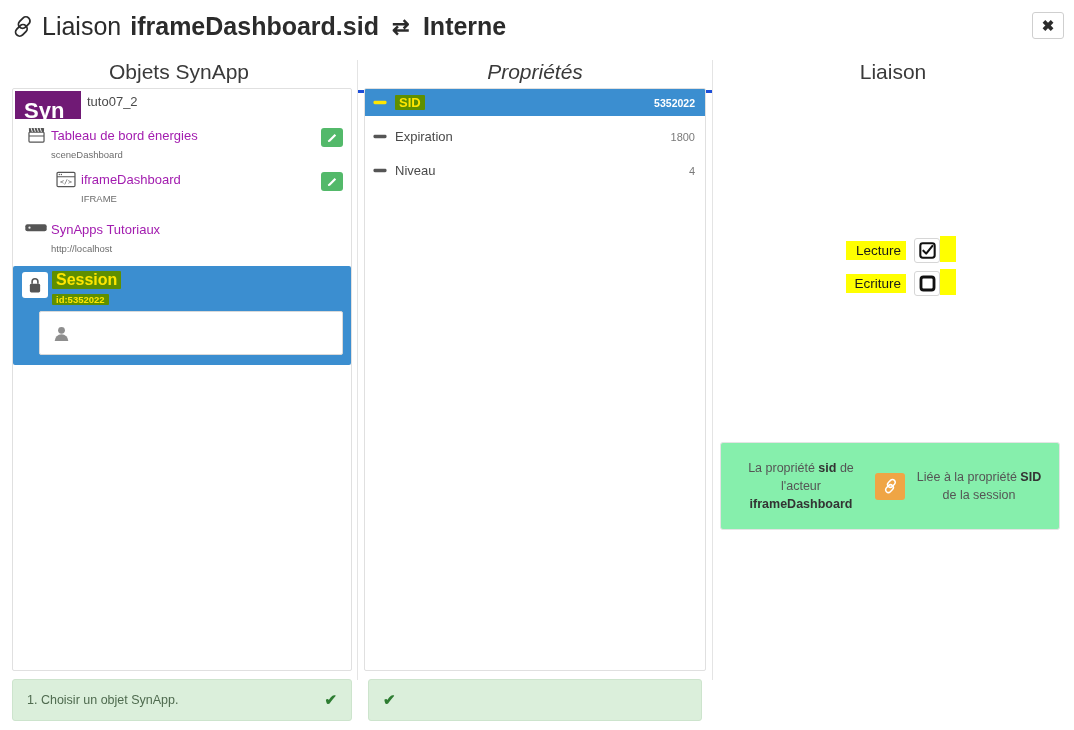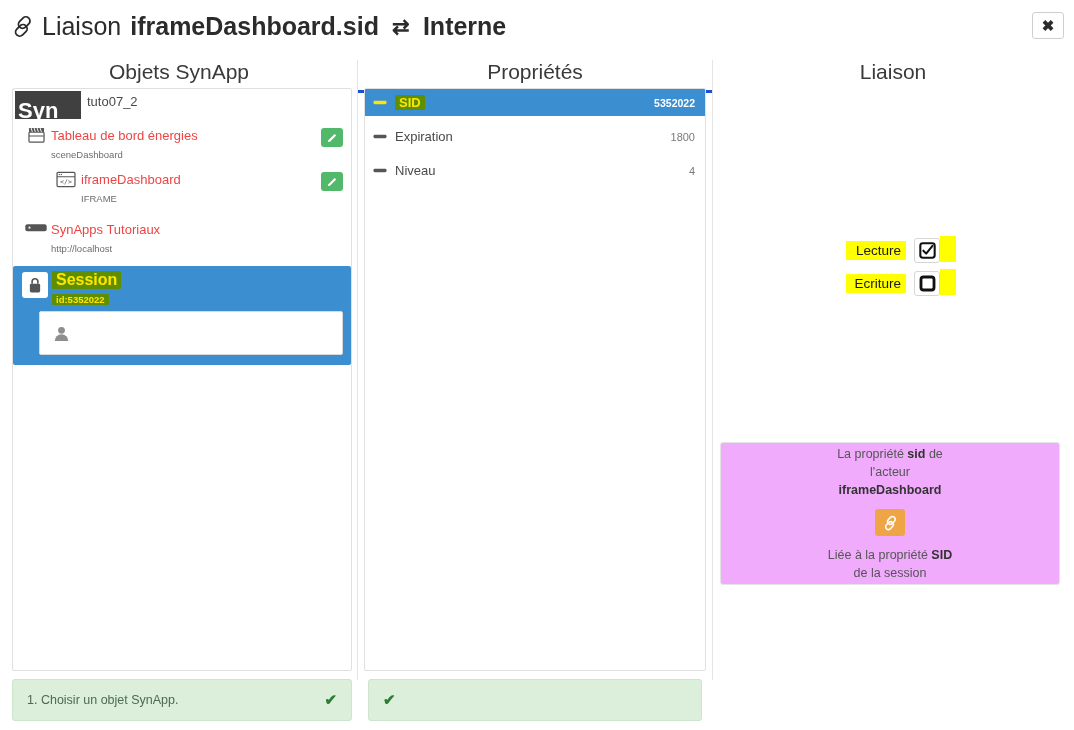--- a/index.html
+++ b/index.html
@@ -42,44 +42,44 @@
   .col-properties { left: 358px; width: 354px; }
   .col-liaison    { left: 712px; width: 362px; }
   .col-divider { position: absolute; top: 4px; width: 1px; height: 620px; background: #e4e4e4; }
   .div-1 { left: 357px; }
   .div-2 { left: 712px; }
 
   .col-head {
     text-align: center; font-size: 21px; color: #3a3a3a;
     padding-top: 4px; padding-bottom: 6px; font-weight: 400;
   }
-  .col-head.active { border-bottom: 3px solid #1d4ed8; }
+  .col-head.active { border-bottom: 3px solid #1d4ed8; font-style: italic; }
   .col-head.plain { border-bottom: 3px solid transparent; }
 
   
   .tree-box {
     position: absolute; left: 12px; top: 32px; width: 340px; height: 583px;
     border: 1px solid #e0e0e0; border-radius: 2px; background: #ffffff;
     overflow: hidden;
   }
   .logo-chip {
     position: absolute; left: 2px; top: 2px;
-    width: 66px; height: 28px; background: #404040;
+    width: 66px; height: 28px; background: #701a75;
     color: #ffffff; font-weight: 700; font-size: 22px;
-    line-height: 40px; padding-left: 3px; overflow: hidden;
+    line-height: 40px; padding-left: 9px; overflow: hidden;
   }
   .root-label {
     position: absolute; left: 74px; top: 5px;
     font-size: 13px; color: #4a4a4a;
   }
 
   .node { position: relative; display: flex; align-items: flex-start; padding: 4px 0; }
   .node-icon { flex: none; width: 30px; display: flex; justify-content: center; align-items: center; padding-top: 1px; }
   .node-text { flex: 1 1 auto; min-width: 0; }
-  .node-title { font-size: 13px; color: #ef4444; line-height: 15px; }
+  .node-title { font-size: 13px; color: #a21caf; line-height: 15px; }
   .node-sub { font-size: 9.5px; color: #6d6d6d; line-height: 13px; }
   .edit-btn {
     flex: none; width: 22px; height: 19px; margin-right: 8px; margin-top: 2px;
     background: #53b96a; border-radius: 3px;
     display: flex; align-items: center; justify-content: center; cursor: pointer;
   }
 
   .tree-rows { position: absolute; left: 0; top: 33px; width: 338px; }
   .indent-0 { margin-left: 8px; }
   .indent-2 { margin-left: 38px; }
@@ -137,24 +137,23 @@
     position: relative;
   }
   .perm-hl-after {
     position: absolute; right: -16px; top: -2px; width: 16px; height: 26px;
     background: #ffff00;
   }
   .perm-cell { position: relative; }
 
   .summary-card {
     position: absolute; left: 8px; top: 386px; width: 340px; min-height: 88px;
-    background: #f0abfc; border: 1px solid #e4e4e4; border-radius: 3px;
+    background: #86efac; border: 1px solid #e4e4e4; border-radius: 3px;
     display: flex; align-items: center; justify-content: center; gap: 10px;
-    padding: 2px 16px;
-    flex-direction: column;
+    padding: 12px 16px;
   }
   .summary-text { font-size: 12.5px; color: #555555; text-align: center; line-height: 18px; width: 132px; }
   .summary-text b { color: #333333; }
   .summary-link-icon {
     flex: none; width: 30px; height: 27px; background: #efa545; border-radius: 3px;
     display: flex; align-items: center; justify-content: center; color: #ffffff;
   }
 
   
   .footer { position: absolute; left: 0; top: 674px; width: 1074px; height: 56px; }

